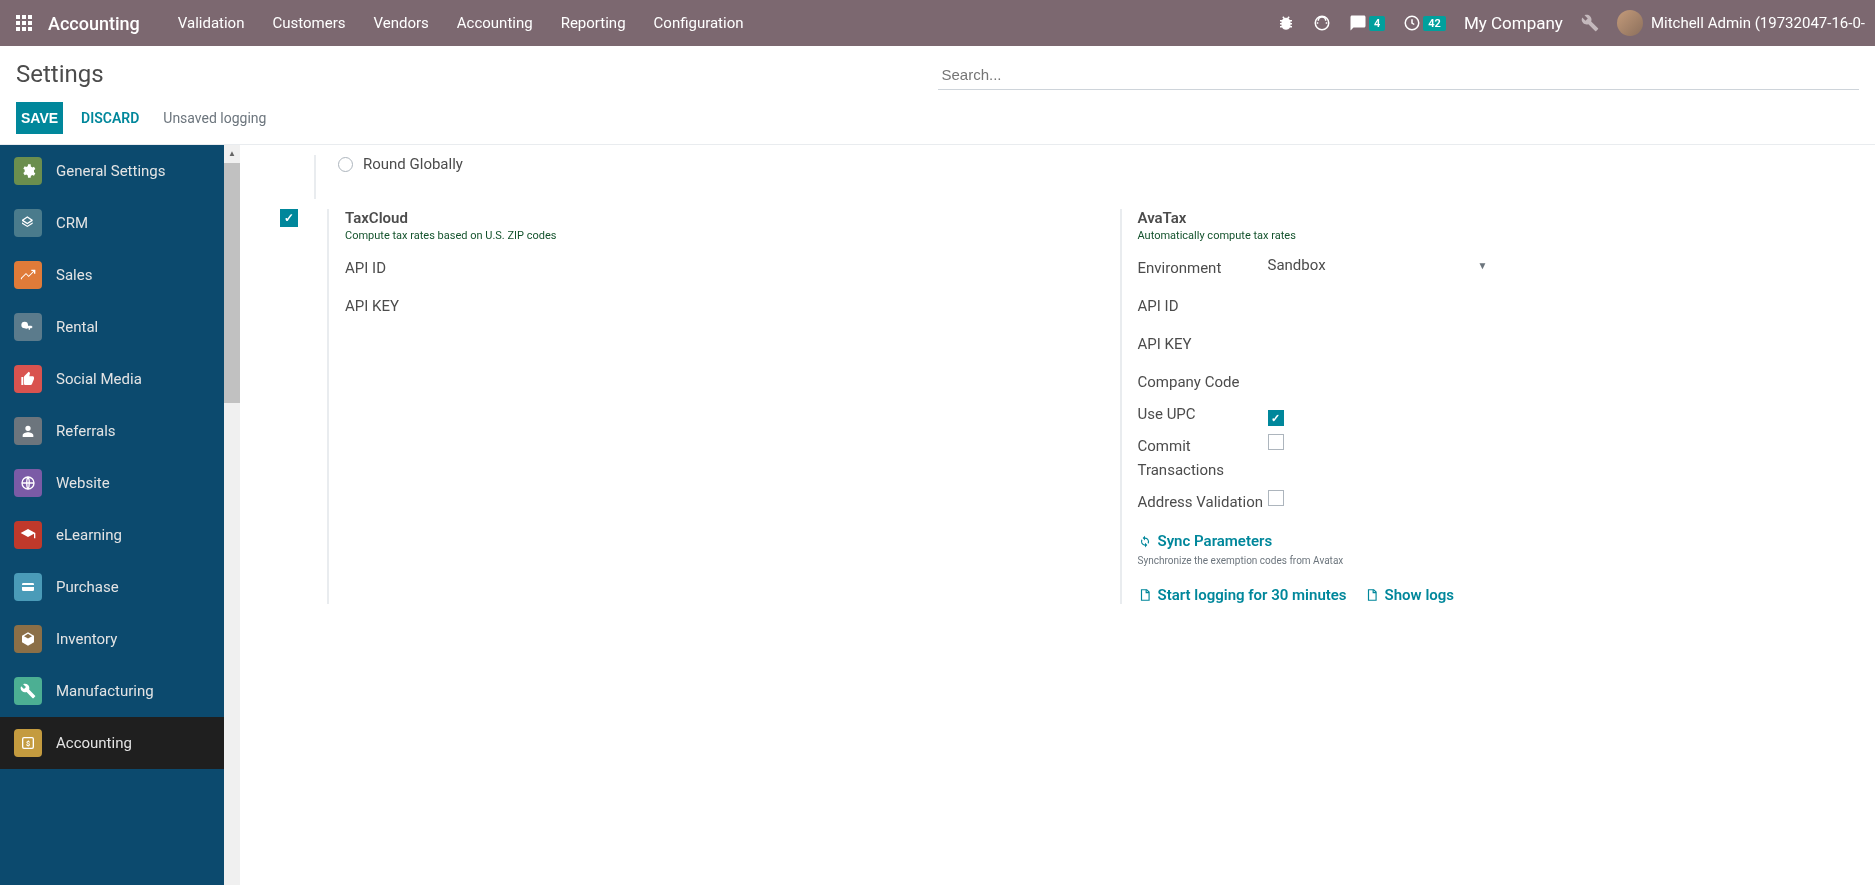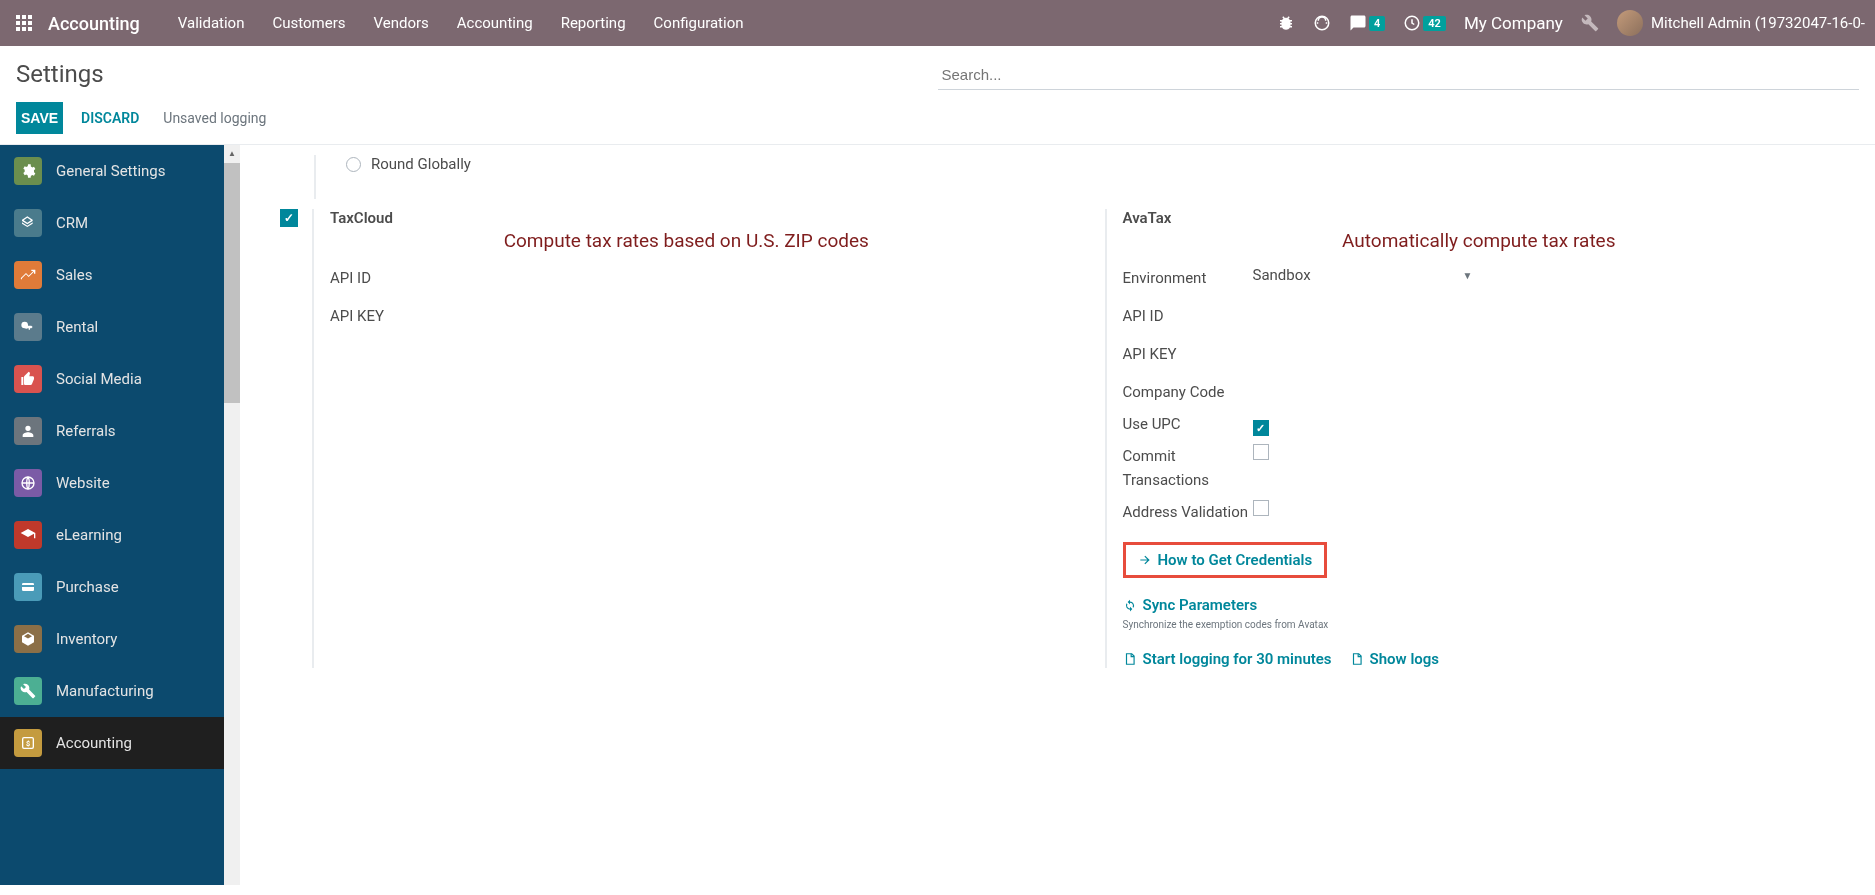--- a/index.html
+++ b/index.html
@@ -50,33 +50,33 @@
 .ic-website { background: #7B5BA6; }
 .ic-elearning { background: #C0392B; }
 .ic-purchase { background: #4A9BB8; }
 .ic-inventory { background: #8B6F47; }
 .ic-manufacturing { background: #4CAF93; }
 .ic-accounting { background: #C49B3F; }
 
 
 .main { flex: 1; overflow-y: auto; padding: 10px 40px 40px 40px; }
 .settings-row { display: flex; gap: 30px; }
-.setting-block { flex: 1; display: flex; gap: 12px; }
+.setting-block { flex: 1; display: flex; gap: 27px; }
 .setting-block .check-col { width: 20px; flex-shrink: 0; }
 .setting-block .content-col { flex: 1; border-left: 2px solid #e9ecef; padding-left: 16px; }
 .radio-row { display: flex; align-items: center; gap: 10px; color: #4c4c4c; font-size: 15px; margin-bottom: 6px; padding-left: 2px; }
 .radio-circle { width: 15px; height: 15px; border: 1.5px solid #adb5bd; border-radius: 50%; }
 .checkbox { width: 18px; height: 18px; border: 1px solid #00879B; display: inline-flex; align-items: center; justify-content: center; cursor: pointer; }
 .checkbox.checked { background: #00879B; }
 .checkbox.checked::after { content: "✓"; color: #fff; font-size: 12px; font-weight: bold; }
 .checkbox-plain { width: 16px; height: 16px; border: 1px solid #adb5bd; display: inline-flex; align-items: center; justify-content: center; cursor: pointer; }
 .checkbox-plain.checked { background: #00879B; border-color: #00879B; }
 .checkbox-plain.checked::after { content: "✓"; color: #fff; font-size: 11px; font-weight: bold; }
 .setting-title { font-weight: 600; color: #4c4c4c; font-size: 15px; }
-.setting-desc { color: #7f1d1d; font-size: 19px; margin-top: 2px; text-align: center; }
+.setting-desc { color: #14532d; font-size: 11px; margin-top: 2px; }
 .field-row { display: flex; align-items: flex-start; margin-top: 14px; font-size: 15px; }
 .field-row .label { width: 140px; color: #4c4c4c; line-height: 1.6; }
 .field-row .value { flex: 1; display: flex; align-items: center; }
 .field-row .refresh { color: #00879B; cursor: pointer; margin-left: auto; padding-right: 20px; font-size: 15px; }
 .select-val { display: flex; align-items: center; justify-content: space-between; width: 220px; color: #4c4c4c; }
 .caret-down { font-size: 10px; color: #6c757d; }
 .action-link { color: #00879B; font-weight: 600; cursor: pointer; display: inline-flex; align-items: center; gap: 6px; font-size: 15px; }
 .action-row { margin-top: 18px; }
 .highlight-box { border: 3px solid #E74C3C; padding: 6px 12px; display: inline-flex; }
 .sub-desc { color: #6c757d; font-size: 10px; margin-top: 4px; }
@@ -265,21 +265,21 @@
           </div>
           <span>Accounting</span>
         </div>
     </div>
     <div class="sidebar-scroll-track"></div>
     <div class="sidebar-scroll-arrow-up">▲</div>
     <div class="sidebar-scroll-thumb"></div>
   </div>
 
   <div class="main">
-    <div style="margin-left:34px; border-left:2px solid #e9ecef; padding-left:28px; padding-bottom:20px;">
+    <div style="margin-left:34px; border-left:2px solid #e9ecef; padding-left:20px; padding-bottom:20px;">
       <div class="radio-row">
         <span class="radio-circle"></span>
         <span>Round Globally</span>
       </div>
     </div>
 
     <div class="settings-row" style="margin-top:10px;">
 
       <div class="setting-block">
         <div class="check-col">
@@ -337,30 +337,20 @@
                 <span class="checkbox-plain"></span>
               </div>
             </div>
           <div class="field-row" style="margin-top:8px; align-items:flex-start;">
               <div class="label" style="width:130px;">Address Validation</div>
               <div class="value">
                 <span class="checkbox-plain"></span>
               </div>
             </div>
 
-          <div class="action-row">
-            <span class="highlight-box">
-              <span class="action-link">
-                <svg width="14" height="14" viewBox="0 0 24 24" fill="#00879B">
-                    <path d="M4 11h12l-5-5 1.4-1.4L20 12l-7.6 7.4L11 18l5-5H4z"></path>
-                  </svg>
-                <span>How to Get Credentials</span>
-              </span>
-            </span>
-          </div>
 
           <div class="action-row">
             <span class="action-link">
               <svg width="14" height="14" viewBox="0 0 24 24" fill="#00879B">
                   <path d="M12 6V3L8 7l4 4V8c2.8 0 5 2.2 5 5 0 .8-.2 1.6-.6 2.3l1.5 1.5A7 7 0 0012 6zm0 12c-2.8 0-5-2.2-5-5 0-.8.2-1.6.6-2.3L6.1 9.2A7 7 0 0012 20v3l4-4-4-4v3z"></path>
                 </svg>
               <span>Sync Parameters</span>
             </span>
             <div class="sub-desc">Synchronize the exemption codes from Avatax</div>
           </div>

